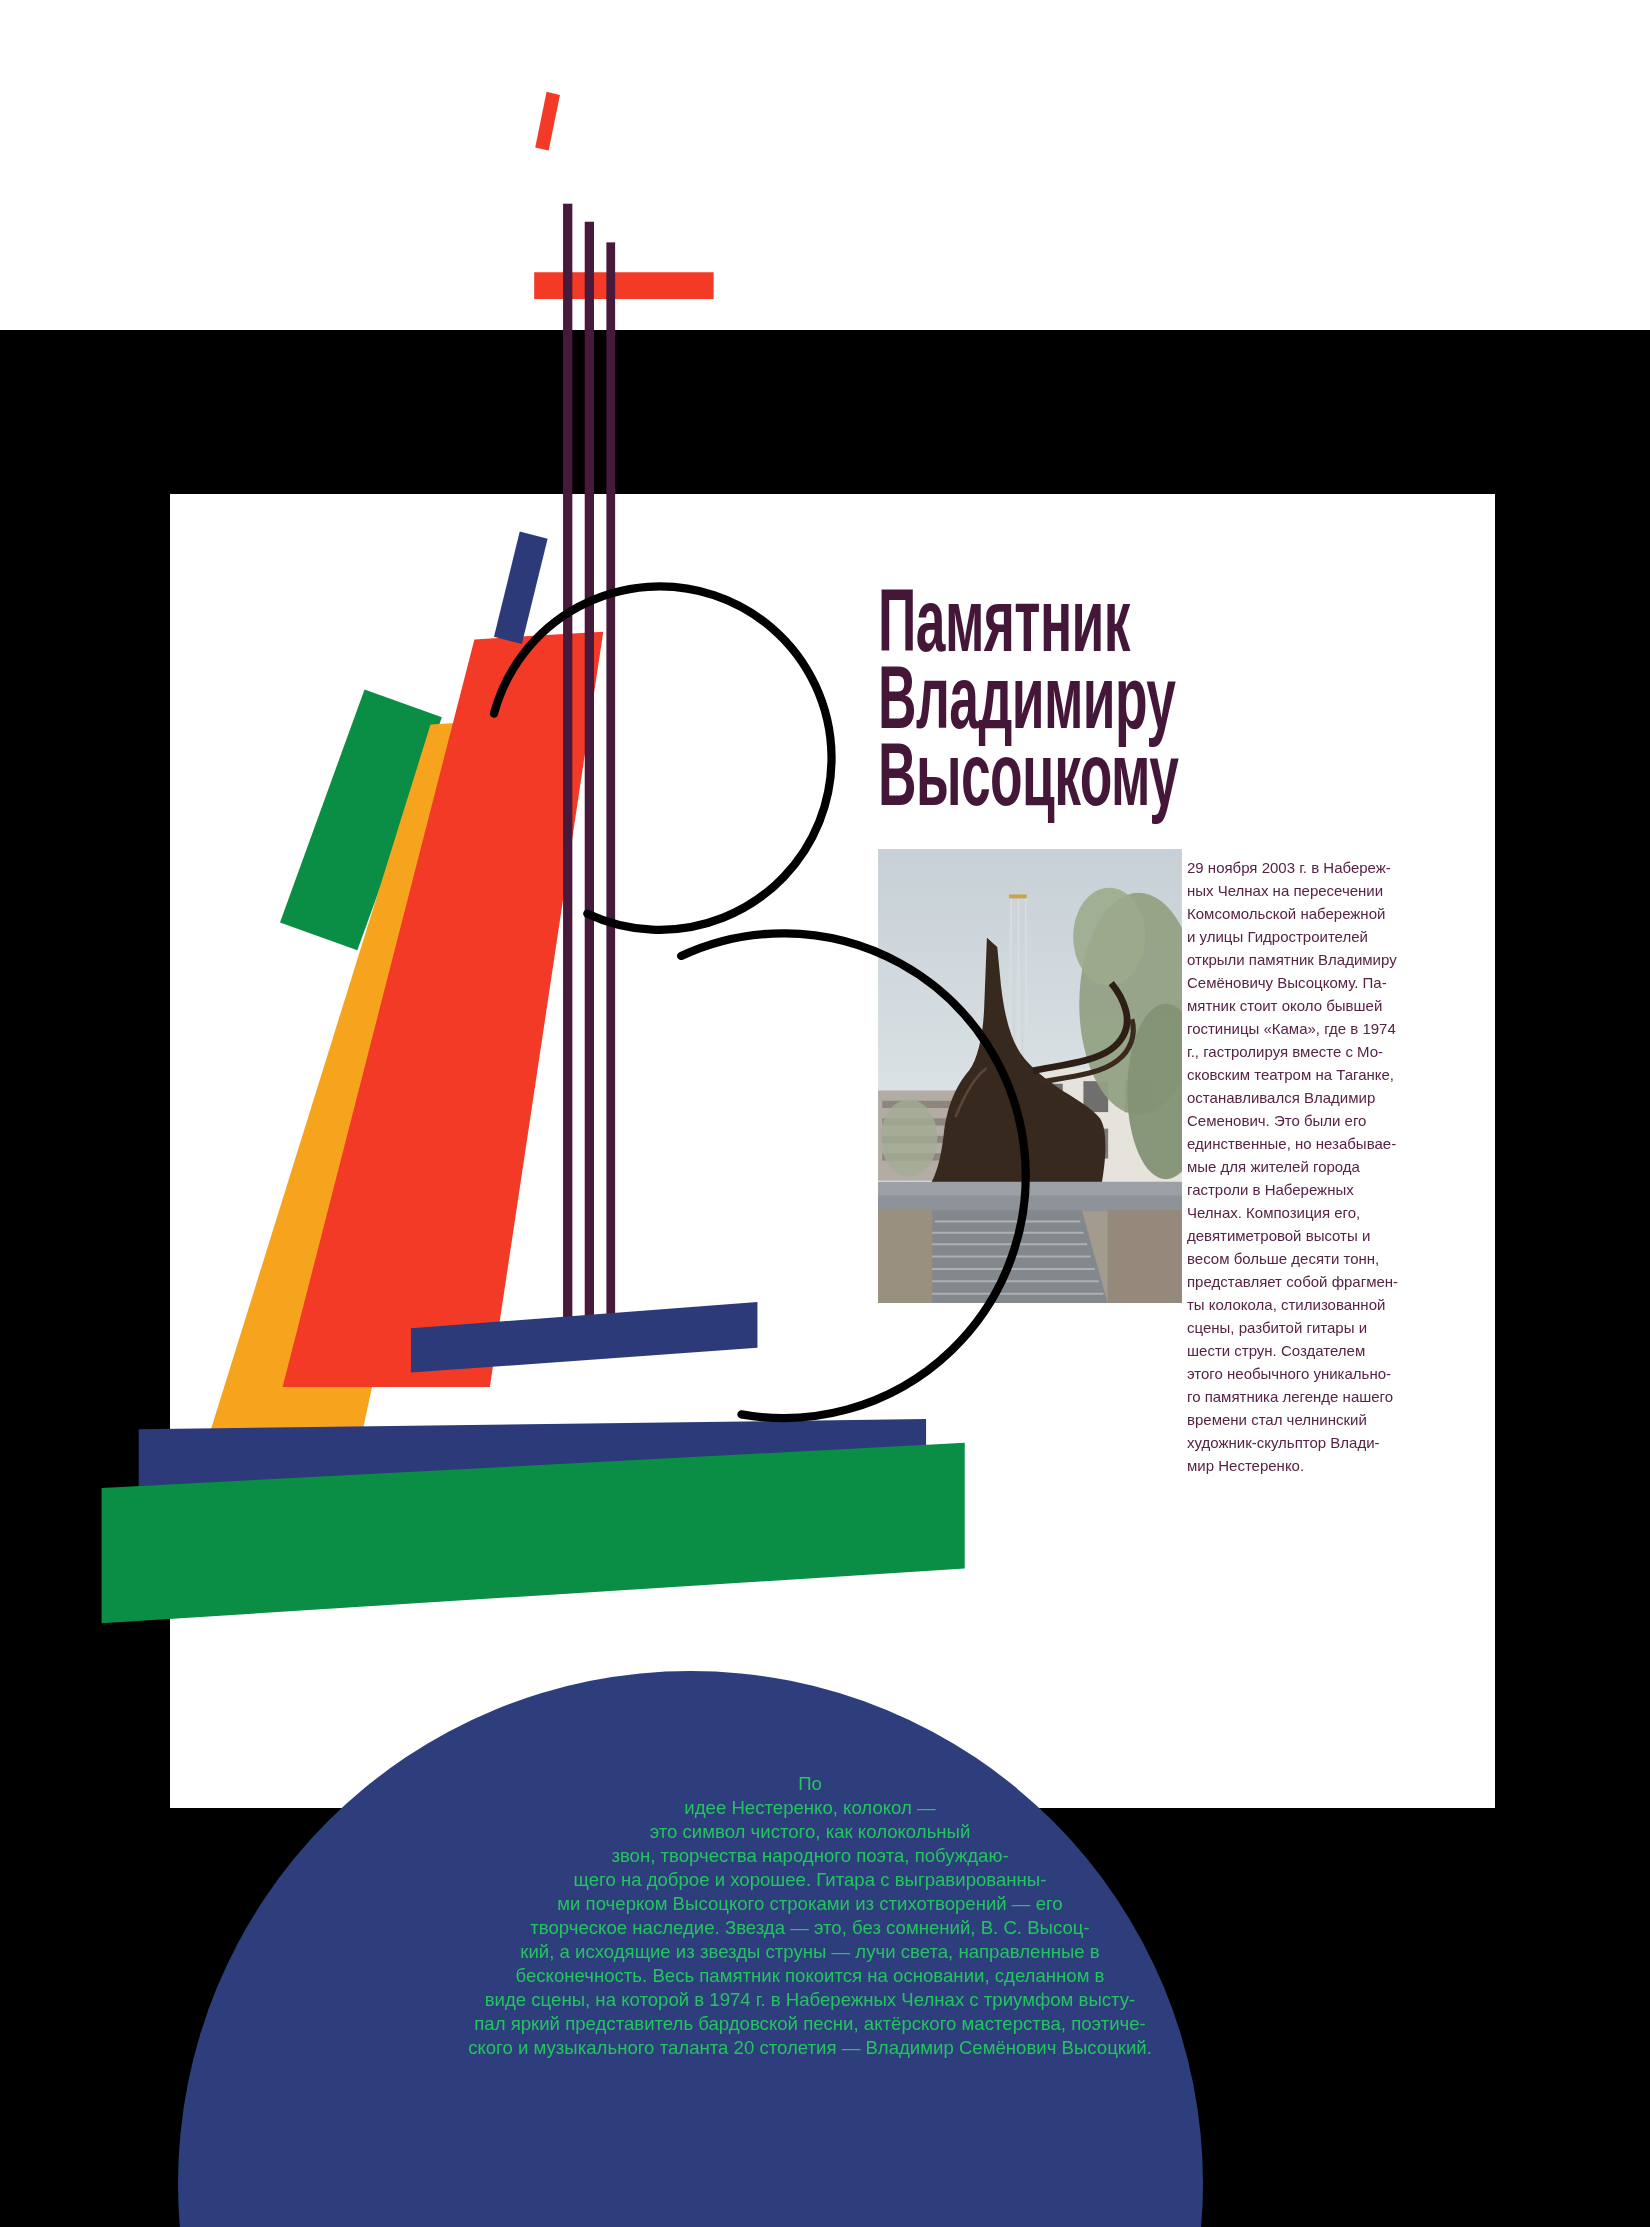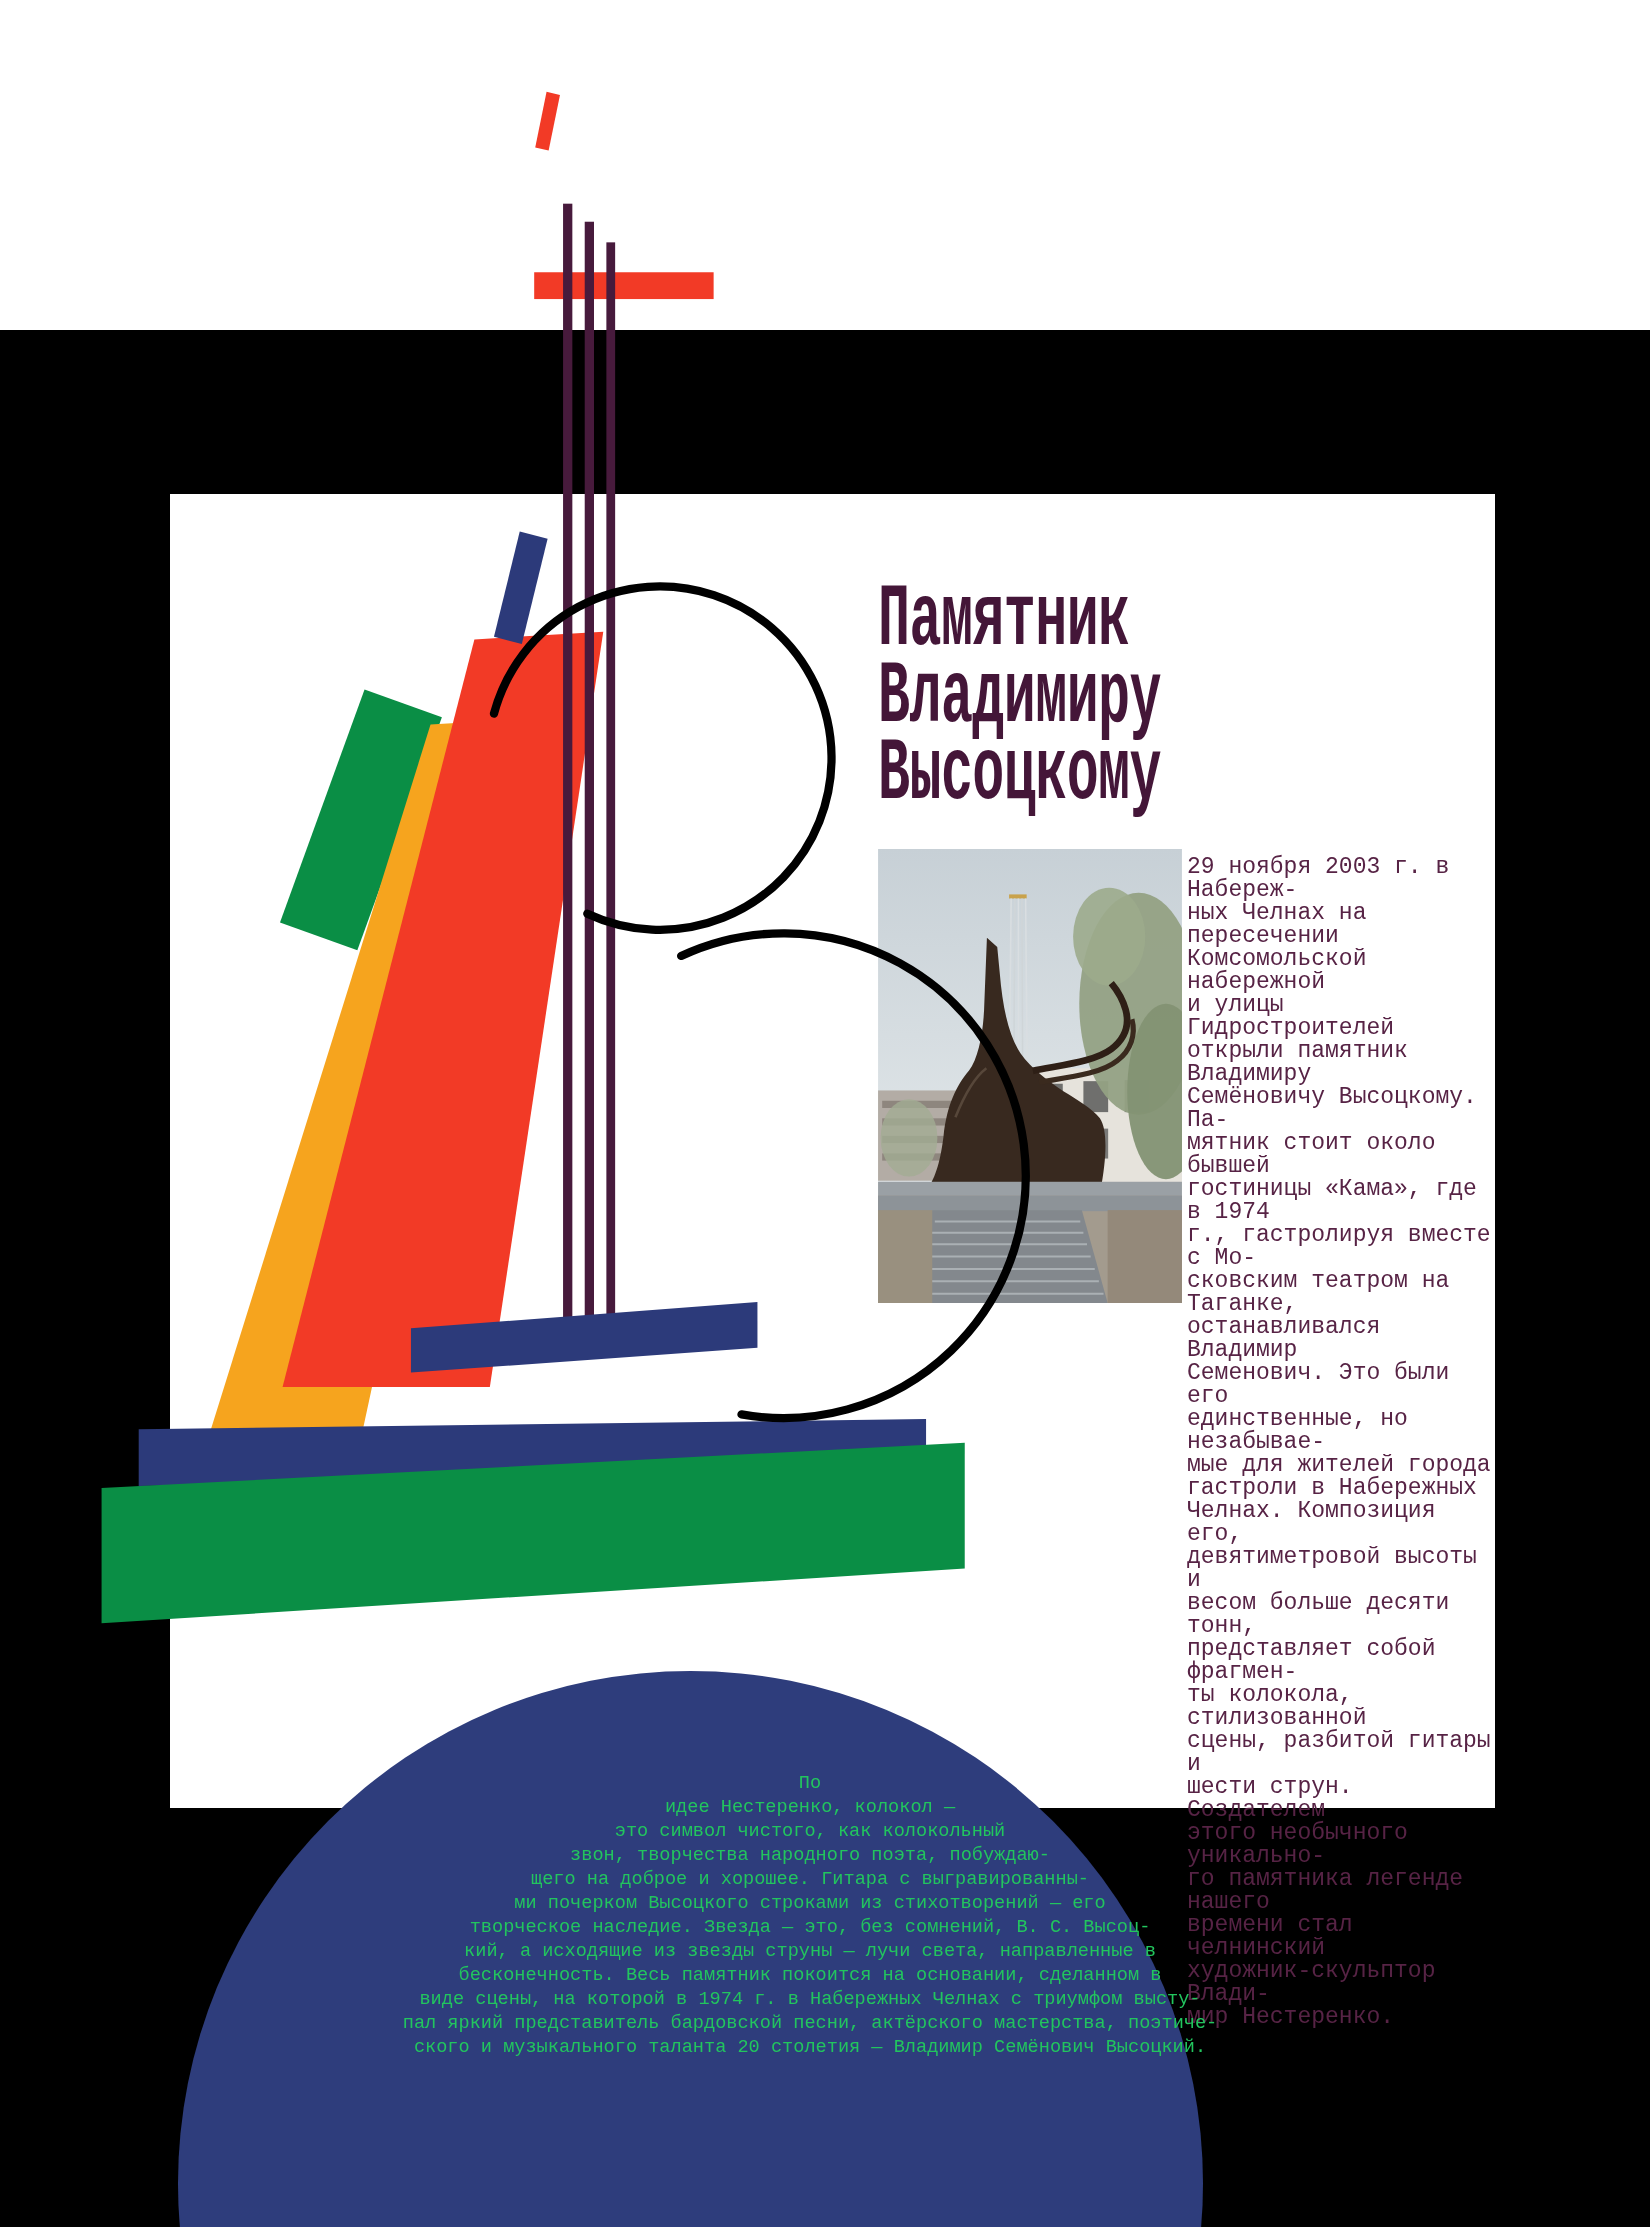--- a/index.html
+++ b/index.html
@@ -1,26 +1,26 @@
 <!DOCTYPE html>
 <html style="font-size:8.3px"><head>
 <meta charset="utf-8">
 <style>
   html,body{margin:0;padding:0;background:#000;}
   .poster{position:relative;width:1650px;height:2227px;background:#000;overflow:hidden;
-          font-family:Liberation Mono, monospace;}
+          font-family:Liberation Sans, sans-serif;}
   .top-band{position:absolute;left:0;top:0;width:1650px;height:330px;background:#fff;}
   .card{position:absolute;left:170px;top:494px;width:1325px;height:1314px;background:#fff;}
   .art{position:absolute;left:0;top:0;width:1650px;height:2227px;pointer-events:none;}
   .photo{position:absolute;left:878px;top:849px;width:304px;height:454px;overflow:hidden;}
   .title{position:absolute;left:878px;top:582px;margin:0;
          font-size:89px;line-height:77px;font-weight:700;letter-spacing:-1px;
          color:#441638;white-space:pre-line;transform:scaleX(.60);transform-origin:left top;}
   .article{position:absolute;left:1187px;top:856px;width:309px;margin:0;
-           font-size:23px;line-height:23px;color:#572345;white-space:pre-line;}
+           font-size:15px;line-height:23px;color:#572345;white-space:pre-line;}
   .big-circle{position:absolute;left:178px;top:1671px;width:1025px;height:1025px;
               border-radius:50%;background:#2e3d7c;}
   .circle-note{position:absolute;left:810px;top:1772px;width:908px;margin:0;
                transform:translateX(-50%);text-align:center;
                font-size:18.6px;line-height:24px;color:#22c55e;white-space:pre-line;}
   svg{display:block;}
 </style>
 </head>
 <body>
 

